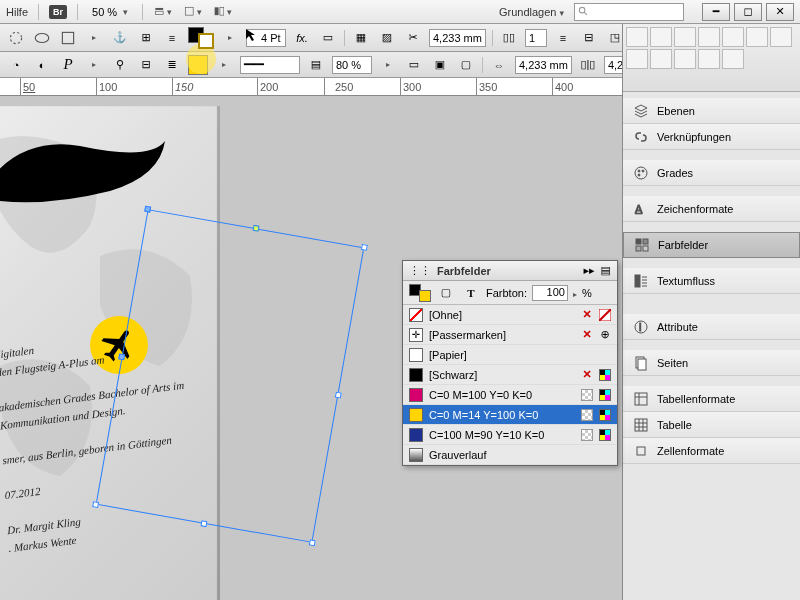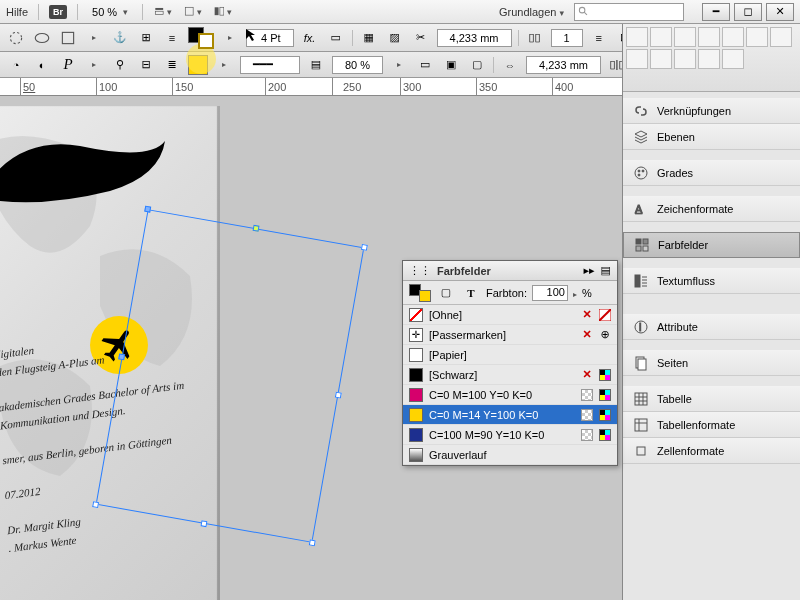--- a/index.html
+++ b/index.html
@@ -18,21 +18,21 @@
 .br-badge{ width:18px;height:14px;background:#444;color:#fff;display:flex;align-items:center;justify-content:center;font-size:9px;font-weight:bold;border-radius:2px;}
 .sep{ width:1px; height:16px; background:#bbb; }
 
 
 .controlbar { height:28px; background:linear-gradient(#f0f0f0,#dedede); border-bottom:1px solid #999; display:flex; align-items:center; padding:2px 6px; gap:6px; position:relative;}
 .toolbar2 { height:26px; background:linear-gradient(#ececec,#dadada); border-bottom:1px solid #999; display:flex; align-items:center; padding:2px 6px; gap:6px;}
 .tbtn{ width:20px;height:20px;border:1px solid transparent; display:flex;align-items:center;justify-content:center; background:transparent;}
 .swatch-pair{ position:relative; width:26px;height:22px;}
 .swatch-pair .fill{ position:absolute;top:0;left:0;width:16px;height:16px;background:#000;border:1px solid #666;}
 .swatch-pair .stroke{ position:absolute;bottom:0;right:0;width:16px;height:16px;background:#fff;border:2px solid #aa8800;}
-.numfield{ height:18px; border:1px solid #999; background:#fff; padding:0 12px; display:flex;align-items:center; min-width:40px;}
+.numfield{ height:18px; border:1px solid #999; background:#fff; padding:0 3px; display:flex;align-items:center; min-width:40px;}
 .highlight-circle{ position:absolute; width:30px;height:30px; border-radius:50%; background:rgba(255,230,80,.6); pointer-events:none; }
 
 
 .ruler{ height:18px; background:#fff; border-bottom:1px solid #888; position:relative; font-size:9px; color:#555; overflow:hidden;}
 .ruler .tick{ position:absolute; top:0; height:18px; border-left:1px solid #888; padding-left:2px; padding-top:3px;}
 
 
 .workarea{ position:absolute; top:96px; left:0; right:178px; bottom:0; background:#c7c7c7; overflow:hidden;}
 .page{ position:absolute; left:-40px; top:10px; width:260px; height:500px; background:linear-gradient(135deg,#eee 0%, #ddd 40%, #ccc 100%); box-shadow:-3px 0 1px rgba(0,0,0,.25) inset; overflow:hidden;}
 .page .worldmap{ position:absolute; inset:0; opacity:.4; }
@@ -196,23 +196,23 @@
   <span class="numfield">4,233 mm</span>
   <span class="tbtn">≡</span>
   <span class="tbtn">⊞</span>
   <div style="flex:1"></div>
   <span class="dock-bolt">⚡</span>
 </div>
 
 <div class="ruler">
     <div class="tick" style="left: 20px; text-decoration: underline;">50</div>
     <div class="tick" style="left: 96px;">100</div>
-    <div class="tick" style="left: 172px;">150</div>
-    <div class="tick" style="left: 265px;">200</div>
-    <div class="tick" style="left: 332px; padding-left: 10px;">250</div>
+    <div class="tick" style="left: 172px; font-style: italic;">150</div>
+    <div class="tick" style="left: 257px;">200</div>
+    <div class="tick" style="left: 324px; padding-left: 10px;">250</div>
     <div class="tick" style="left: 400px;">300</div>
     <div class="tick" style="left: 476px; text-align: right;">350</div>
     <div class="tick" style="left: 552px;">400</div>
   </div>
 
 <div class="workarea">
   <div class="page">
     <svg class="worldmap" viewBox="0 0 260 500">
       <path d="M20 40 Q60 20 110 40 Q150 70 130 120 Q100 160 70 140 Q30 110 20 40 Z M140 150 Q190 130 230 170 Q240 230 200 260 Q160 250 140 200 Z M40 260 Q90 240 130 280 Q140 340 100 370 Q50 360 40 300 Z" fill="#bbb"></path>
     </svg>
@@ -264,32 +264,32 @@
       <div class="mini"></div>
       <div class="mini"></div>
       <div class="mini"></div>
       <div class="mini"></div>
       <div class="mini"></div>
   </div>
   <div class="panel-list" id="panel-list">
       <div class="panel-item">
         <span class="ico">
           <svg viewBox="0 0 16 16">
+            <path d="M8 2l6 3-6 3-6-3z M2 8l6 3 6-3 M2 11l6 3 6-3" fill="none" stroke="#555"></path>
+          </svg>
+        </span>
+        <span>Ebenen</span>
+      </div>
+      <div class="panel-item">
+        <span class="ico">
+          <svg viewBox="0 0 16 16">
             <path d="M6 10a3 3 0 010-6h2M10 6a3 3 0 010 6H8" fill="none" stroke="#555" stroke-width="1.5"></path>
           </svg>
         </span>
         <span>Verknüpfungen</span>
-      </div>
-      <div class="panel-item">
-        <span class="ico">
-          <svg viewBox="0 0 16 16">
-            <path d="M8 2l6 3-6 3-6-3z M2 8l6 3 6-3 M2 11l6 3 6-3" fill="none" stroke="#555"></path>
-          </svg>
-        </span>
-        <span>Ebenen</span>
       </div>
       <div class="panel-gap"></div>
       <div class="panel-item">
         <span class="ico">
           <svg viewBox="0 0 16 16">
             <circle cx="8" cy="8" r="6" fill="none" stroke="#555"></circle>
             <circle cx="6" cy="6" r="1" fill="#555"></circle>
             <circle cx="10" cy="6" r="1" fill="#555"></circle>
             <circle cx="6" cy="10" r="1" fill="#555"></circle>
           </svg>
@@ -346,33 +346,33 @@
             <rect x="5" y="4" width="8" height="11" fill="#fff" stroke="#555"></rect>
           </svg>
         </span>
         <span>Seiten</span>
       </div>
       <div class="panel-gap"></div>
       <div class="panel-item">
         <span class="ico">
           <svg viewBox="0 0 16 16">
             <rect x="2" y="2" width="12" height="12" fill="none" stroke="#555"></rect>
+            <path d="M2 6h12M6 2v12" stroke="#555"></path>
+          </svg>
+        </span>
+        <span>Tabellenformate</span>
+      </div>
+      <div class="panel-item">
+        <span class="ico">
+          <svg viewBox="0 0 16 16">
+            <rect x="2" y="2" width="12" height="12" fill="none" stroke="#555"></rect>
             <path d="M2 6h12M2 10h12M6 2v12M10 2v12" stroke="#555"></path>
           </svg>
         </span>
         <span>Tabelle</span>
-      </div>
-      <div class="panel-item">
-        <span class="ico">
-          <svg viewBox="0 0 16 16">
-            <rect x="2" y="2" width="12" height="12" fill="none" stroke="#555"></rect>
-            <path d="M2 6h12M6 2v12" stroke="#555"></path>
-          </svg>
-        </span>
-        <span>Tabellenformate</span>
       </div>
       <div class="panel-item">
         <span class="ico">
           <svg viewBox="0 0 16 16">
             <rect x="4" y="4" width="8" height="8" fill="none" stroke="#555"></rect>
           </svg>
         </span>
         <span>Zellenformate</span>
       </div>
     </div>

